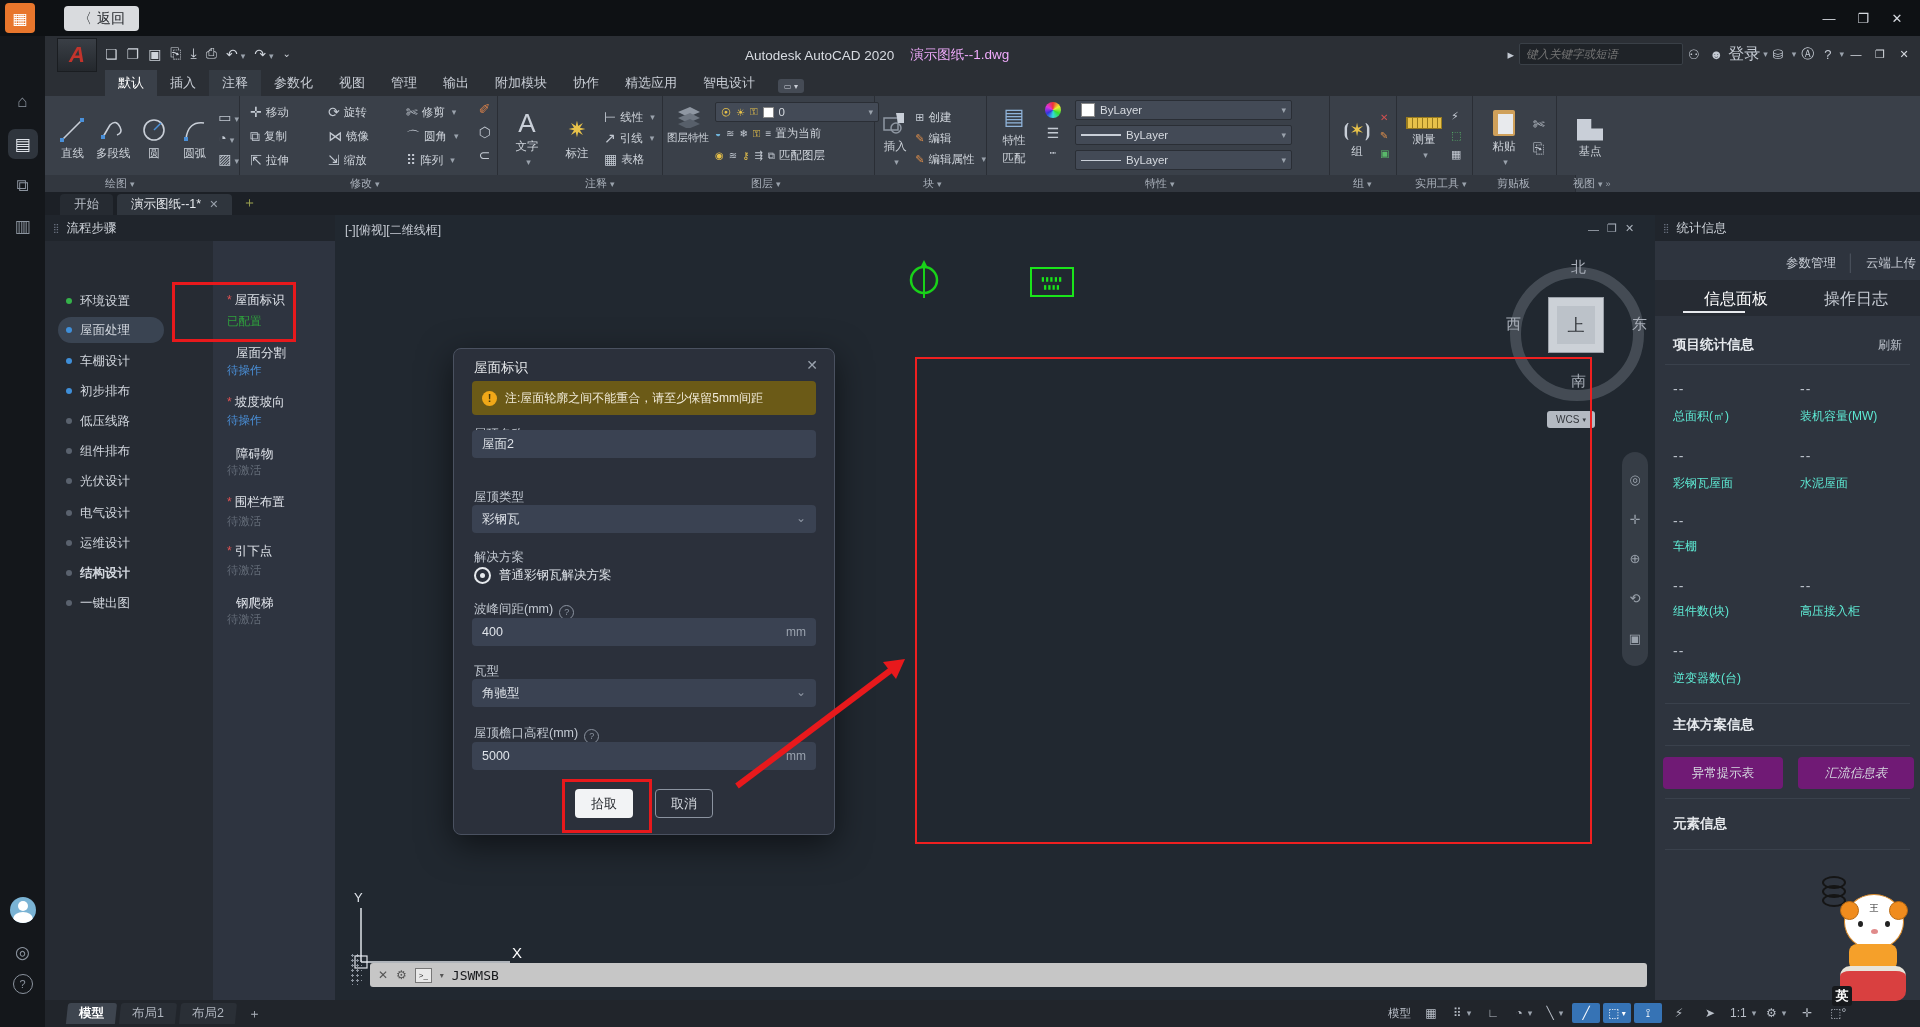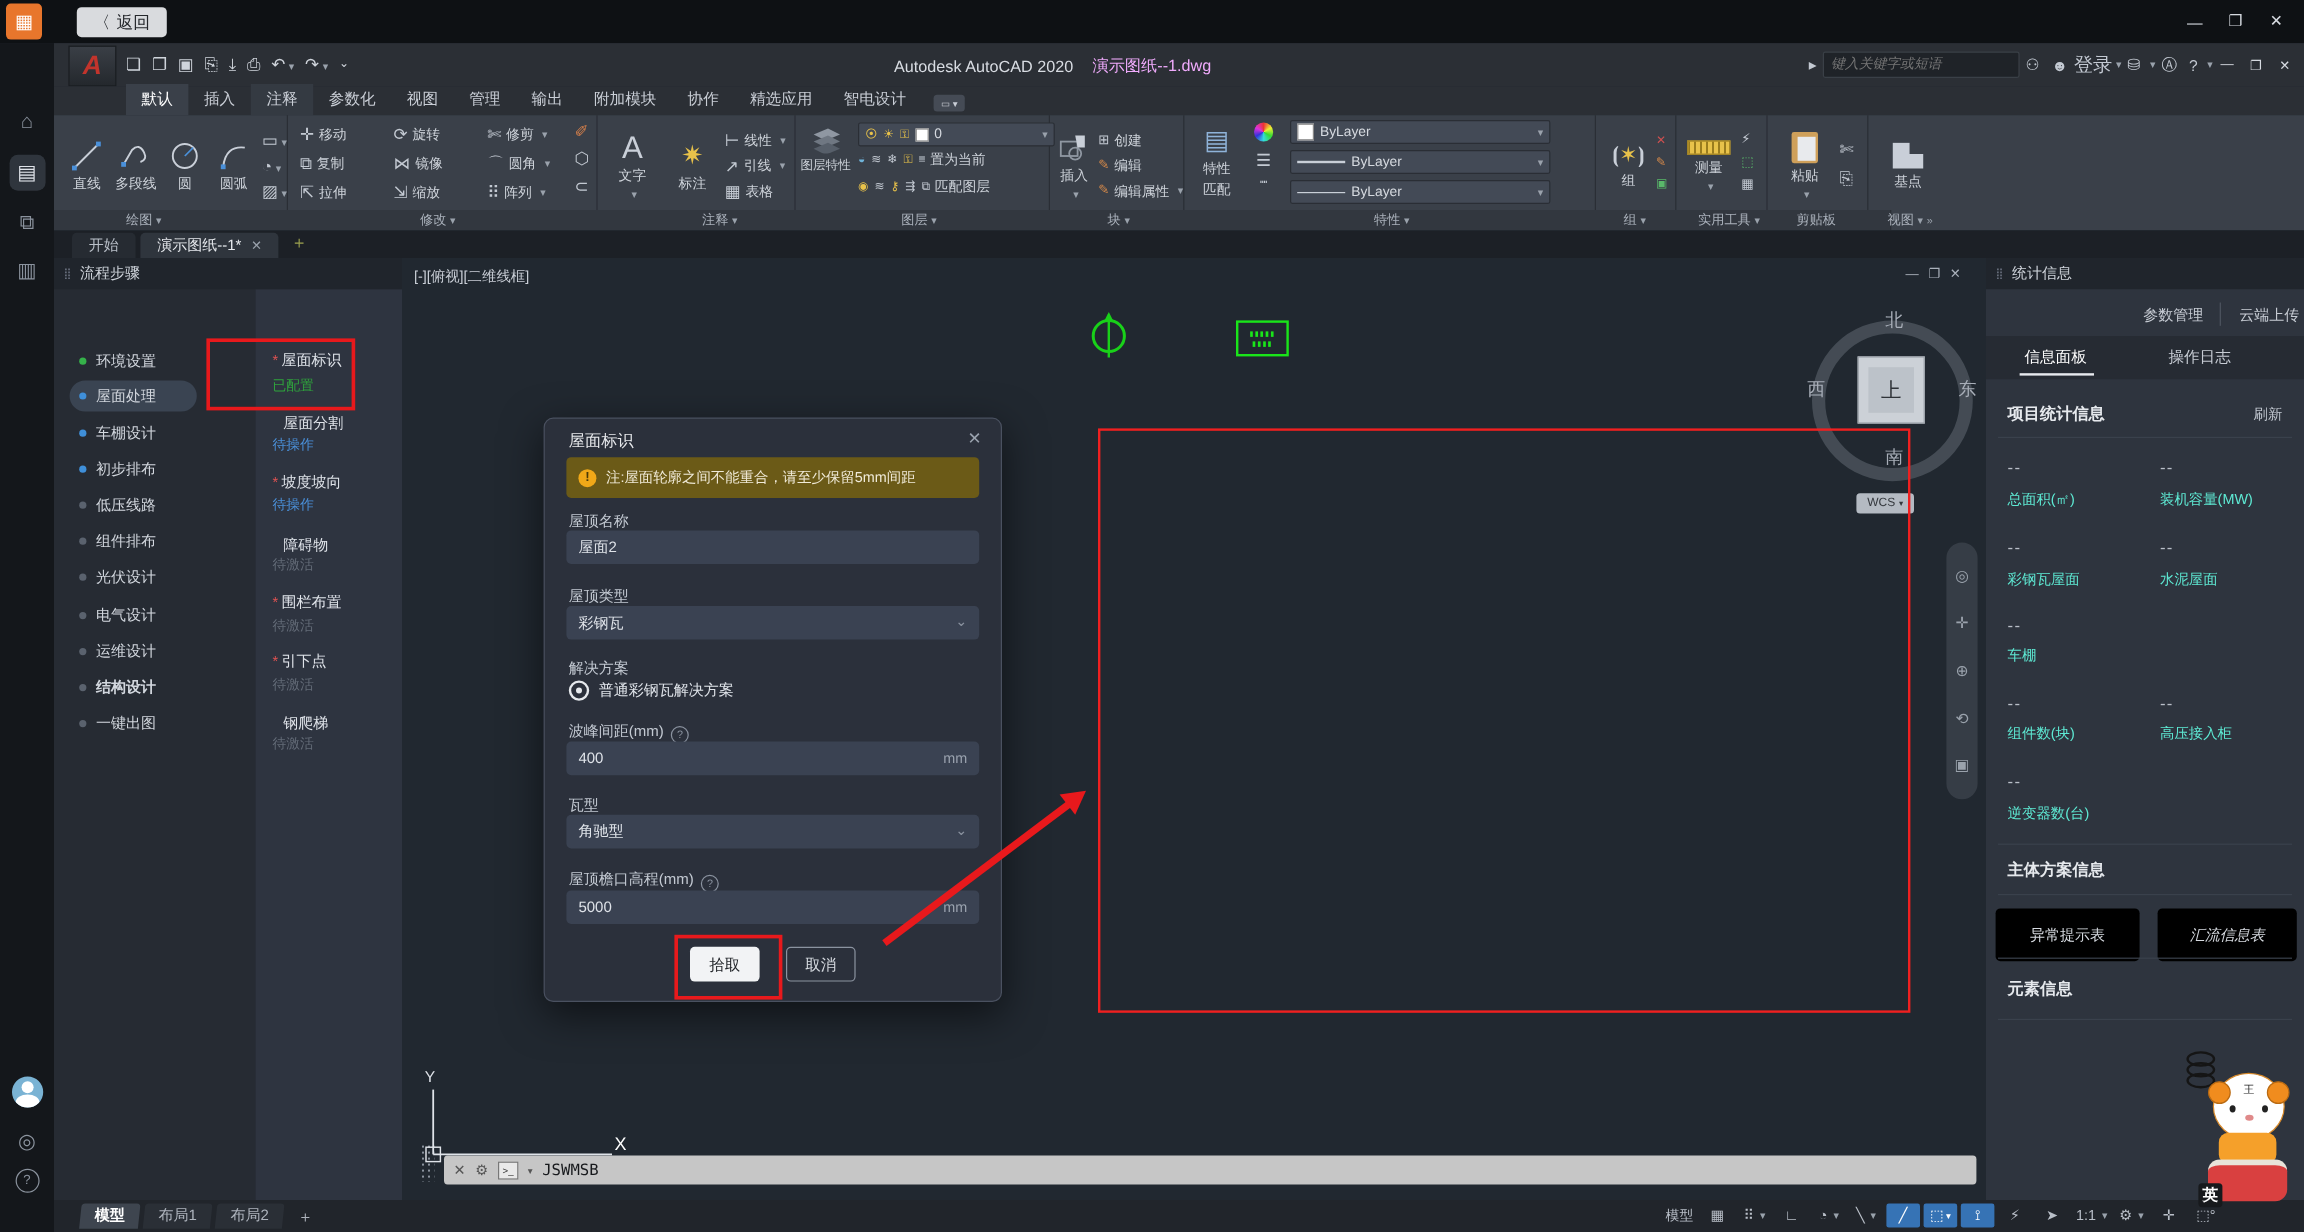--- a/index.html
+++ b/index.html
@@ -76,25 +76,25 @@
   #navbar{left:1622px;top:452px;width:26px;height:214px;background:rgba(170,176,186,0.16);border-radius:13px;display:flex;flex-direction:column;align-items:center;justify-content:space-around;padding:8px 0;box-sizing:border-box;}
   #navbar span{color:#9aa2ac;font-size:13px;}
   
   #cmdgrip{left:350px;top:953px;width:12px;height:32px;background-image:radial-gradient(#8b939e 1px,transparent 1.3px);background-size:5px 5px;}
   #cmdbar{left:370px;top:963px;width:1277px;height:24px;background:#c6c6c6;border-radius:3px;display:flex;align-items:center;padding:0 8px;box-sizing:border-box;gap:8px;}
   #cmdtext{color:#17191c;font-size:13px;font-family:"DejaVu Sans Mono","Liberation Mono",monospace;}
   
   #statspanel{left:1655px;top:215px;width:265px;height:785px;background:#2e343e;}
   #statshead{left:1655px;top:215px;width:265px;height:26px;background:#20252c;color:#cfd4db;font-size:12.5px;display:flex;align-items:center;padding-left:8px;box-sizing:border-box;gap:6px;}
   .statlink{font-size:12.5px;color:#c7ccd4;}
-  .stattab{font-size:13px;color:#c7ccd4;}
+  .stattab{font-size:16px;color:#c7ccd4;margin-left:17px;}
   .sdivider{position:absolute;left:1665px;width:245px;height:1px;background:#3a414c;}
   .sval{position:absolute;font-size:14px;color:#b9bfc8;letter-spacing:1px;}
   .slab{position:absolute;font-size:12px;color:#5eead4;white-space:nowrap;}
-  .sbtn{position:absolute;height:44px;background:#000000;border-radius:4px;color:#d6dae0;font-size:12.5px;display:flex;align-items:center;justify-content:center;}
+  .sbtn{position:absolute;height:32px;background:#701a75;border-radius:4px;color:#d6dae0;font-size:12.5px;display:flex;align-items:center;justify-content:center;}
   .ssec{position:absolute;font-size:13.5px;font-weight:bold;color:#e6e9ed;}
   
   #dialog{left:453px;top:348px;width:380px;height:485px;background:#2b303b;border:1px solid #4a5160;border-radius:8px;box-shadow:0 10px 34px rgba(0,0,0,.55);z-index:40;}
   .dl{position:absolute;font-size:12.5px;color:#c3c9d2;white-space:nowrap;}
   .din{position:absolute;left:18px;width:344px;height:28px;background:#3a4252;border:none;border-radius:4px;color:#dfe3e9;font-size:12.5px;padding:0 10px;box-sizing:border-box;outline:none;font-family:inherit;}
   .dunit{position:absolute;right:28px;font-size:12px;color:#9aa2ae;}
   .dchev{position:absolute;right:28px;color:#8b93a0;font-size:12px;}
   .qmark{display:inline-flex;width:13px;height:13px;border:1px solid #8b93a0;border-radius:50%;color:#8b93a0;font-size:9px;align-items:center;justify-content:center;margin-left:6px;vertical-align:-2px;}
   
   .redbox{position:absolute;border:3px solid #e8191c;z-index:60;pointer-events:none;}
@@ -658,21 +658,21 @@
 <div id="dialog" class="abs">
   <div class="abs" style="left:20px;top:10px;font-size:13.5px;color:#e8eaed;">屋面标识</div>
   <div class="abs" style="right:16px;top:8px;color:#9aa2ae;font-size:14px;">✕</div>
 
   <div class="abs flex" style="left:18px;top:32px;width:344px;height:34px;background:#6b5a17;border-radius:4px;padding:0 10px;box-sizing:border-box;gap:8px;">
     <span style="min-width:15px;height:15px;background:#f0a818;border-radius:50%;color:#4a3a08;font-size:11px;font-weight:bold;display:flex;align-items:center;justify-content:center;">!</span>
     <span style="color:#f0ead8;font-size:12px;">注:屋面轮廓之间不能重合，请至少保留5mm间距</span>
   </div>
 
   <div class="dl" style="left:20px;top:77px;">屋顶名称</div>
-  <input class="din" style="top: 93px;" readonly="" value="屋面2">
+  <input class="din" style="top: 81px;" readonly="" value="屋面2">
 
   <div class="dl" style="left:20px;top:140px;">屋顶类型</div>
   <div class="din flex" style="top:156px;">
       <span>彩钢瓦</span>
     </div>
   <span class="dchev" style="top:162px;">⌄</span>
 
   <div class="dl" style="left:20px;top:200px;">解决方案</div>
   <div class="abs flex" style="left:20px;top:218px;gap:8px;">
     <span style="width:13px;height:13px;border:2px solid #e6e9ed;border-radius:50%;display:flex;align-items:center;justify-content:center;">

